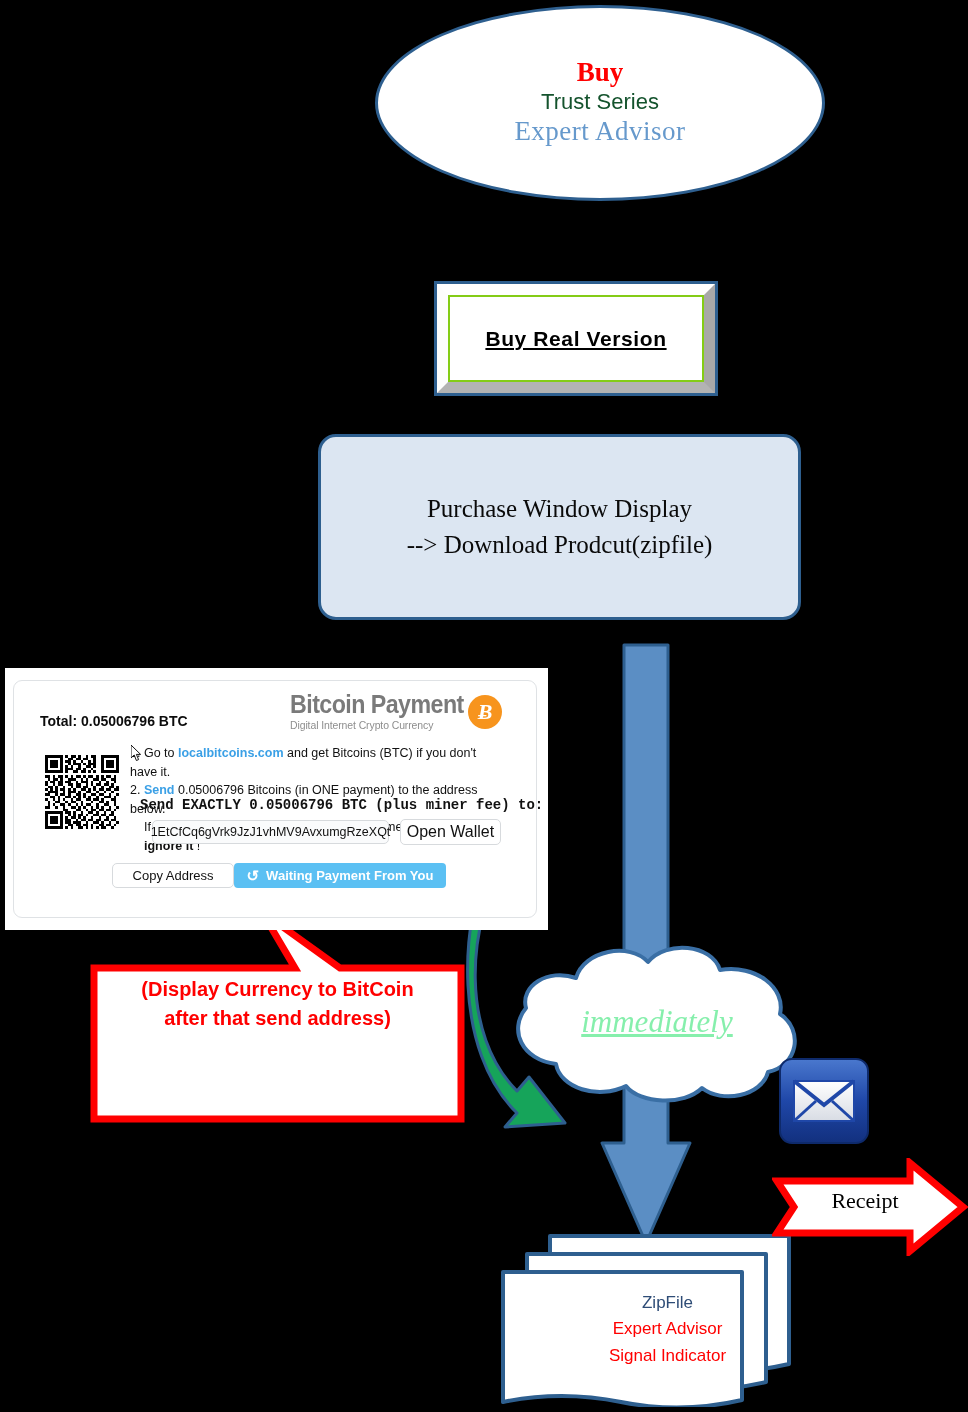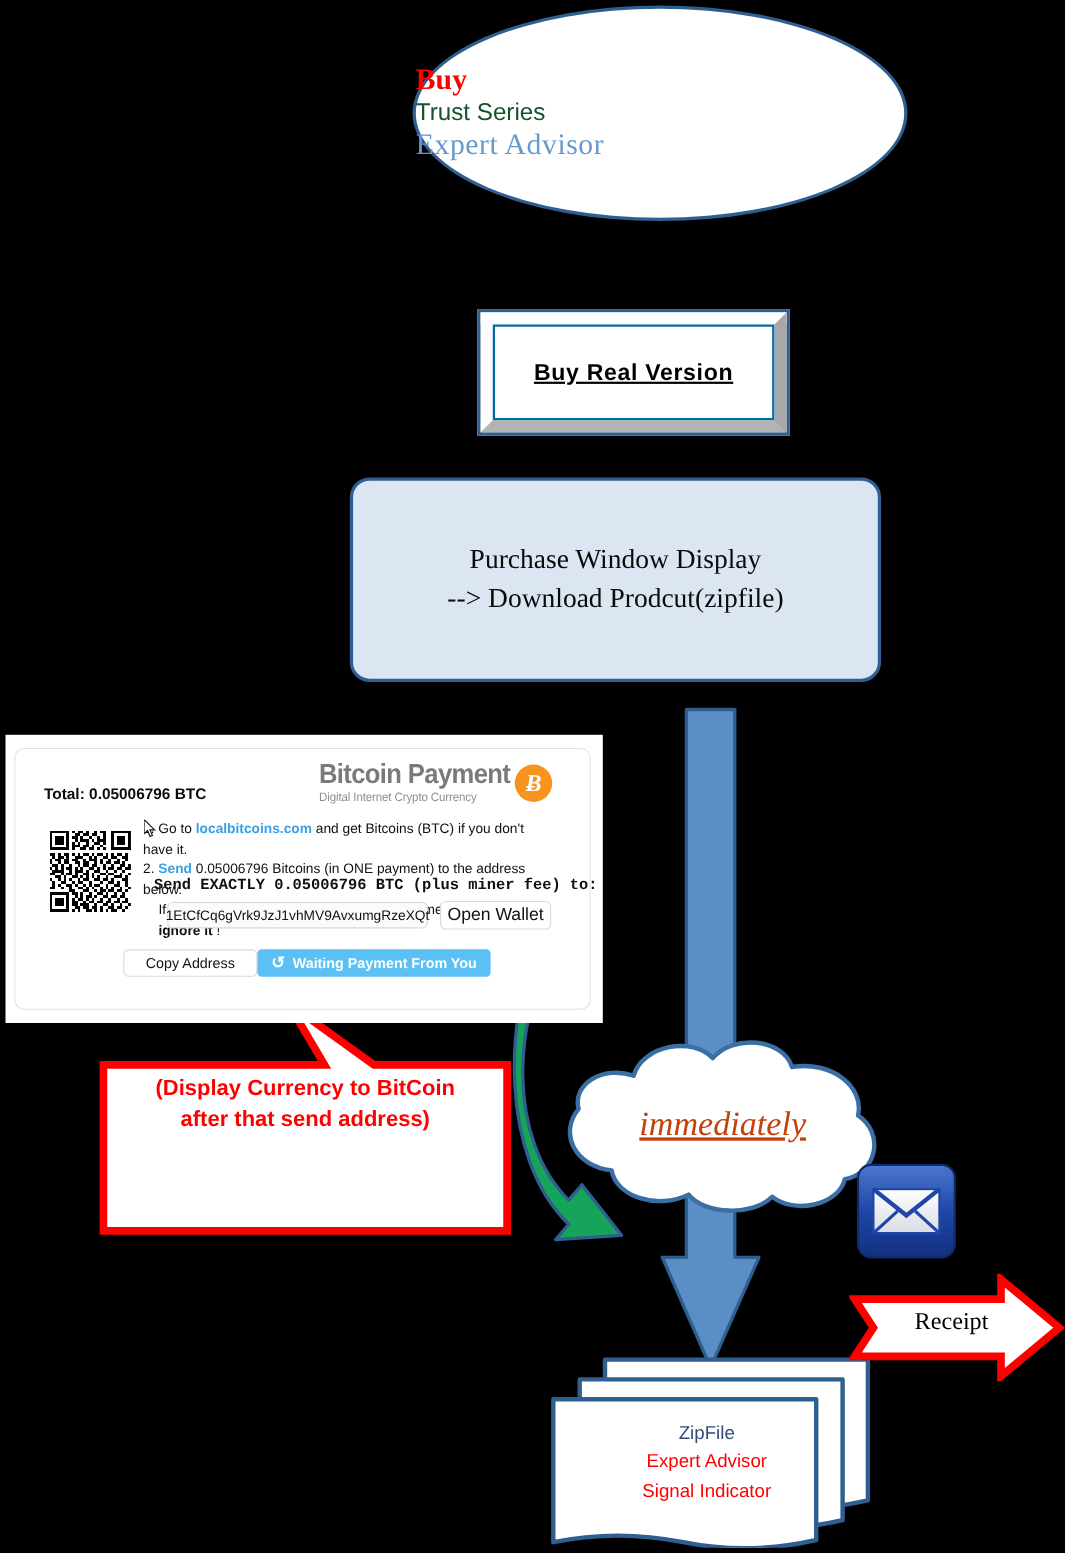--- a/index.html
+++ b/index.html
@@ -5,36 +5,36 @@
 <style>
   html,body{margin:0;padding:0;background:#000;}
   body{width:968px;height:1412px;position:relative;overflow:hidden;
        font-family:"Liberation Sans", sans-serif;}
   .stage{position:absolute;left:0;top:0;width:968px;height:1412px;background:#000;}
 
   
   .oval{position:absolute;left:375px;top:5px;width:450px;height:196px;
         background:#fff;border:3px solid #2E5F8F;border-radius:50%;
         box-sizing:border-box;display:flex;flex-direction:column;
-        align-items:flex-start;justify-content:center;}
+        align-items:center;justify-content:center;}
   .oval .l1{font-family:"Liberation Serif",serif;font-weight:bold;font-size:27px;
             color:#FF0000;line-height:1.18;}
   .oval .l2{font-family:Liberation Sans, sans-serif;font-size:22px;color:#14532d;line-height:1.2;}
   .oval .l3{font-family:"Liberation Serif",serif;font-size:27px;color:#6699CC;line-height:1.25;
             letter-spacing:.5px;}
 
   
   .btn3d{position:absolute;left:434px;top:281px;width:284px;height:115px;
          border:3px solid #2E5F8F;box-sizing:border-box;background:#fff;}
   .btn3d .bevel{position:absolute;inset:0;
          border-top:11px solid #ffffff;border-left:11px solid #fdfdfd;
          border-right:11px solid #a8a8a8;border-bottom:11px solid #b3b3b3;
          box-sizing:border-box;}
   .btn3d .inner{position:absolute;left:11px;top:11px;right:11px;bottom:11px;
-         border:2px solid #0369a1;background:#fff;box-sizing:border-box;
+         border:2px solid #84cc16;background:#fff;box-sizing:border-box;
          display:flex;align-items:center;justify-content:center;}
   .btn3d .lbl{font-family:"Liberation Sans",sans-serif;font-weight:bold;font-size:21px;
          color:#000;text-decoration:underline;letter-spacing:.6px;}
 
   
   .roundbox{position:absolute;left:318px;top:434px;width:483px;height:186px;
         background:#DCE6F2;border:3px solid #2E5F8F;border-radius:18px;
         box-sizing:border-box;display:flex;align-items:center;justify-content:center;}
   .roundbox .txt{font-family:"Liberation Serif",serif;font-size:25px;color:#0a0a0a;
         text-align:center;line-height:1.45;}
@@ -43,21 +43,21 @@
   .bluearrow{position:absolute;left:600px;top:643px;width:92px;height:604px;z-index:2;}
 
   
   .greenarrow{position:absolute;left:455px;top:855px;width:175px;height:290px;z-index:3;}
 
   
   .cloud{position:absolute;left:498px;top:938px;width:318px;height:168px;z-index:4;}
   .cloudtxt{position:absolute;left:498px;top:1000px;width:318px;height:44px;z-index:5;
         display:flex;align-items:center;justify-content:center;
         font-family:"Liberation Serif",serif;font-style:italic;font-size:31px;
-        color:#c2410c;text-decoration:underline;}
+        color:#86efac;text-decoration:underline;}
 
   
   .btcpanel{position:absolute;left:5px;top:668px;width:543px;height:262px;
         background:#ffffff;z-index:6;}
   .btccard{position:absolute;left:8px;top:12px;width:524px;height:238px;
         background:#fff;border:1px solid #dfe2e5;border-radius:9px;box-sizing:border-box;}
   .btctotal{position:absolute;left:40px;top:713px;z-index:7;
         font-family:"Liberation Sans",sans-serif;font-size:14px;color:#0c0c0c;font-weight:bold;}
   .btctotal .amt{font-weight:bold;}
   .btclogo{position:absolute;left:290px;top:692px;z-index:7;text-align:left;}
@@ -106,21 +106,21 @@
   
   .mail{position:absolute;left:778px;top:1057px;width:92px;height:88px;z-index:7;}
 
   
   .receipt{position:absolute;left:772px;top:1158px;width:196px;height:98px;z-index:7;}
   .receipttxt{position:absolute;left:800px;top:1188px;width:130px;z-index:8;text-align:center;
         font-family:"Liberation Serif",serif;font-size:22px;color:#000;}
 
   
   .zipstack{position:absolute;left:498px;top:1232px;width:295px;height:175px;z-index:6;}
-  .ziptxt{position:absolute;left:505px;top:1290px;width:245px;z-index:7;text-align:center;
+  .ziptxt{position:absolute;left:530px;top:1290px;width:245px;z-index:7;text-align:center;
         font-family:"Liberation Sans",sans-serif;font-size:17px;line-height:1.55;padding-left:15px;}
   .ziptxt .t1{color:#2E4C76;}
   .ziptxt .t2{color:#FF0000;}
 </style>
 </head>
 <body>
 
 <div class="stage">
 
   <div class="oval">

